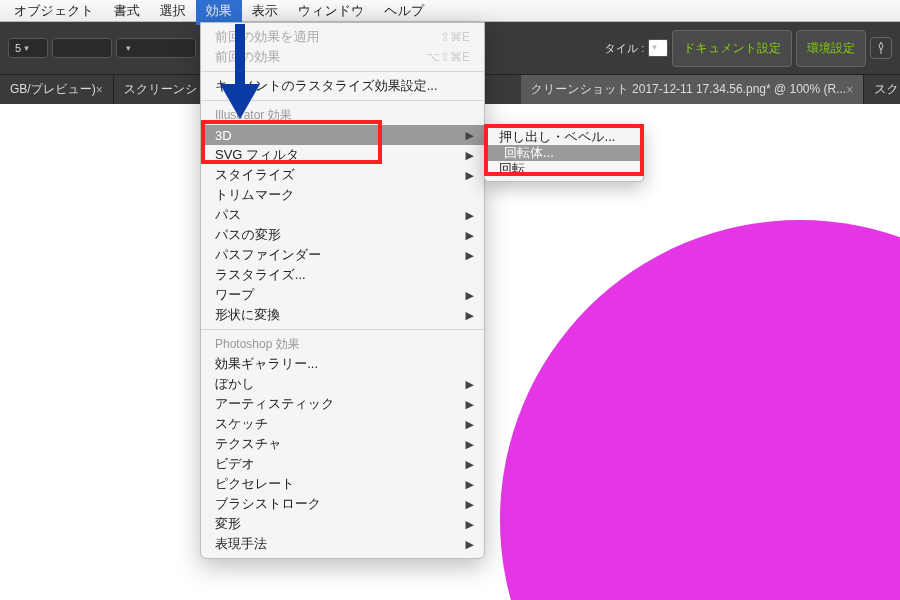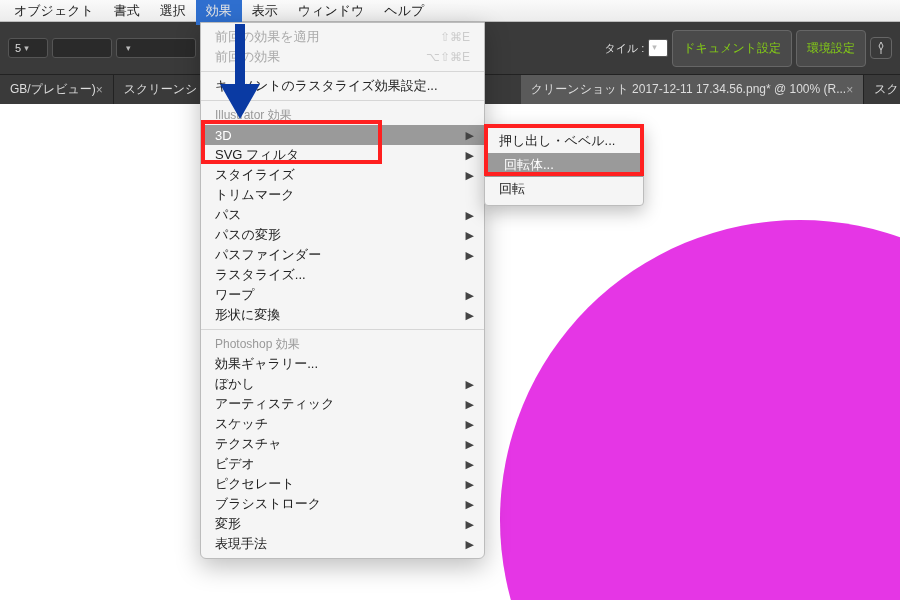--- a/index.html
+++ b/index.html
@@ -30,21 +30,21 @@
     .menu-dropdown .row { height: 20px; display: flex; align-items: center; padding: 0 14px; position: relative; cursor: default; }
     .menu-dropdown .row.disabled { color: #aaa; }
     .menu-dropdown .row.section { color: #999; font-size: 12px; }
     .menu-dropdown .row.highlight { background: #9a9a9a; color: #fff; }
     .menu-dropdown .row .shortcut { margin-left: auto; font-size: 12px; color: #888; }
     .menu-dropdown .row.disabled .shortcut { color: #ccc; }
     .menu-dropdown .row .chev { position: absolute; right: 10px; font-size: 11px; color: #444; }
     .menu-dropdown .sep { height: 1px; background: #d6d6d6; margin: 4px 0; }
     
     .submenu { position: absolute; top: 124px; left: 484px; width: 160px; background: #f5f5f5; border: 1px solid #bcbcbc; border-radius: 4px; box-shadow: 0 6px 18px rgba(0,0,0,0.25); font-size: 13px; color: #222; padding: 4px 0; z-index: 21; }
-    .submenu .row { height: 24px; display: flex; align-items: center; padding: 0 14px; cursor: default; }
+    .submenu .row { height: 16px; display: flex; align-items: center; padding: 0 14px; cursor: default; }
     .submenu .row.highlight { background: #9a9a9a; color: #fff; padding-left: 19px; }
     
     .red-box { position: absolute; border: 4px solid #ff2020; z-index: 30; pointer-events: none; }
     .rb1 { top: 120px; left: 201px; width: 181px; height: 44px; }
     .rb2 { top: 124px; left: 484px; width: 160px; height: 52px; }
     
     .arrow { position: absolute; top: 24px; left: 210px; z-index: 25; }
   </style>
 </head>
 <body>

